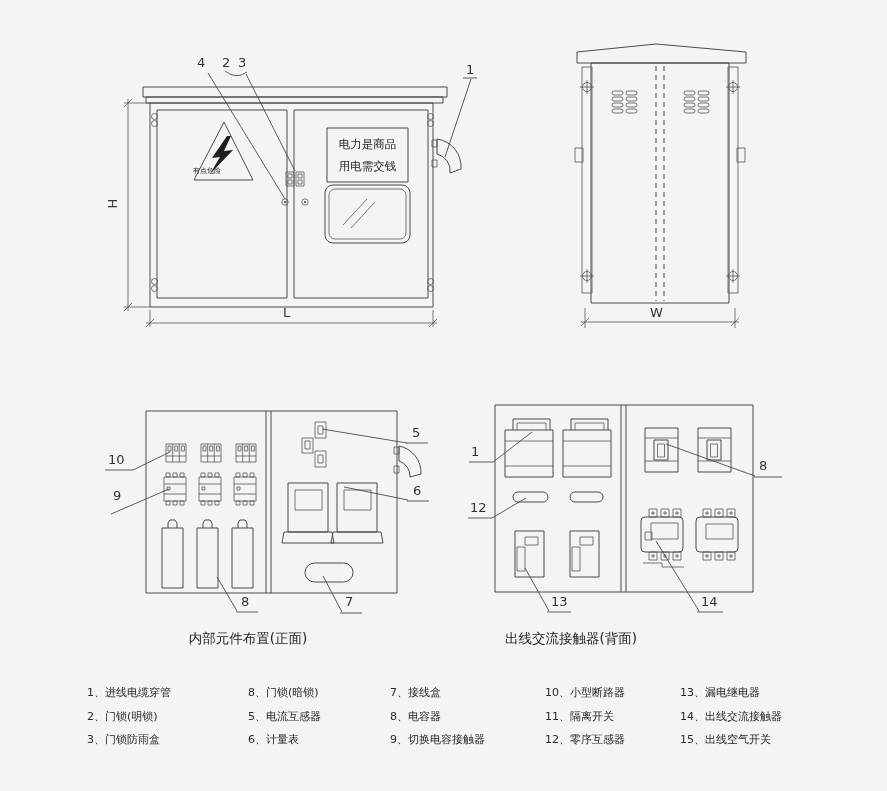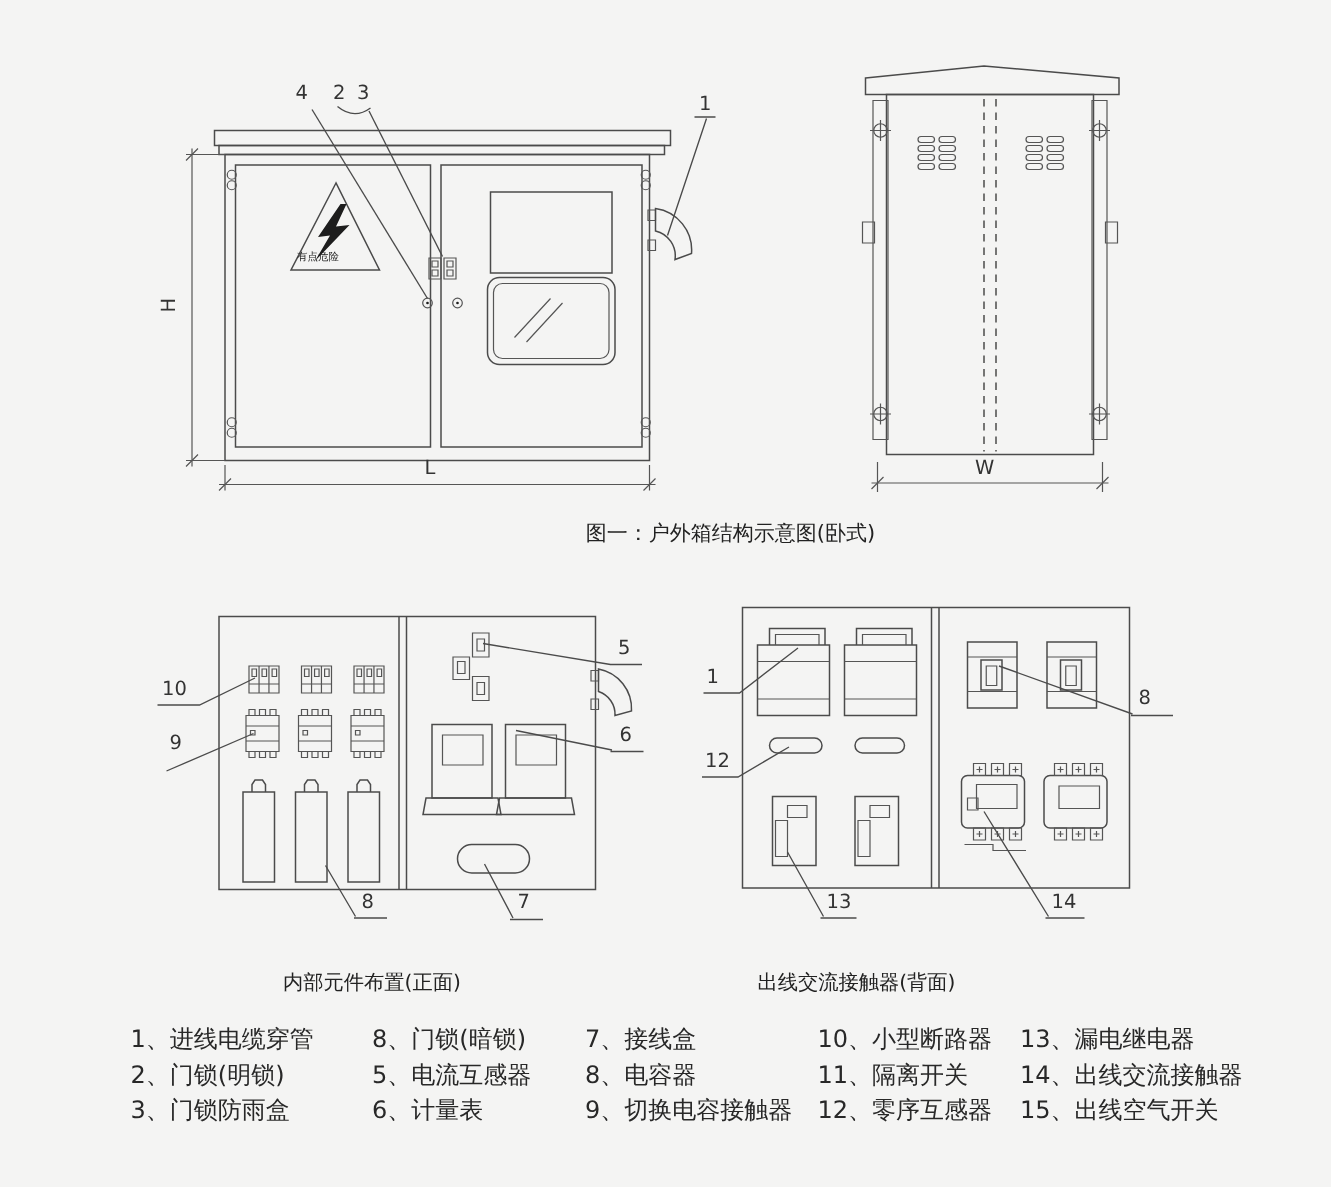--- a/index.html
+++ b/index.html
@@ -9,28 +9,28 @@
   svg.draw *{vector-effect:non-scaling-stroke;}
   .ln{fill:none;stroke:#4b4b4b;stroke-width:1;}
   .thin{fill:none;stroke:#555;stroke-width:0.8;}
   .lead{fill:none;stroke:#4b4b4b;stroke-width:0.9;}
   .dash{fill:none;stroke:#4b4b4b;stroke-width:1;stroke-dasharray:5 4;}
   .solid{fill:#1d1d1d;stroke:none;}
   .callout{position:absolute;font-size:13px;color:#333;white-space:nowrap;}
   .dim{position:absolute;font-size:13px;color:#333;}
   .rot{transform:rotate(-90deg);transform-origin:center;}
   .caption{position:absolute;text-align:center;font-size:14px;color:#222;white-space:nowrap;}
-  .caption.small{font-size:13.5px;margin-top:16px;}
+  .caption.small{font-size:13.5px;}
   .sign-text{position:absolute;left:327px;top:128px;width:81px;height:54px;
              display:flex;flex-direction:column;justify-content:center;align-items:center;
              font-size:11.5px;line-height:22px;color:#222;}
-  .warn-text{position:absolute;left:198px;top:166px;width:50px;
+  .warn-text{position:absolute;left:182px;top:166px;width:50px;text-align:center;
              font-size:7px;color:#222;}
   .legend{position:absolute;left:0;top:681px;width:887px;}
-  .legend-col{position:absolute;top:0;font-size:16px;line-height:23.7px;color:#282828;white-space:nowrap;}
+  .legend-col{position:absolute;top:0;font-size:11px;line-height:23.7px;color:#282828;white-space:nowrap;}
 </style>
 </head>
 <body>
 
 <div class="canvas">
 
 <svg class="draw" width="887" height="791" viewBox="0 0 887 791">
 
   <g>
 
@@ -365,22 +365,25 @@
 
 <div class="callout" style="left:197px;top:55px">4</div>
 <div class="callout" style="left:222px;top:55px">2</div>
 <div class="callout" style="left:238px;top:55px">3</div>
 <div class="callout" style="left:466px;top:62px">1</div>
 <div class="dim rot" style="left:108px;top:196px">H</div>
 <div class="dim" style="left:283px;top:305px">L</div>
 <div class="dim" style="left:650px;top:305px">W</div>
 
 <div class="warn-text">有点危险</div>
-
-<div class="caption" style="left:337px;top:347px;width:300px">图一：户外箱结构示意图(卧式)</div>
+<div class="sign-text">
+  <span>电力是商品</span>
+  <span>用电需交钱</span>
+</div>
+
 <div class="caption small" style="left:178px;top:630px;width:140px">内部元件布置(正面)</div>
 <div class="caption small" style="left:501px;top:630px;width:140px">出线交流接触器(背面)</div>
 
 <div class="callout" style="left:108px;top:452px">10</div>
 <div class="callout" style="left:113px;top:488px">9</div>
 <div class="callout" style="left:241px;top:594px">8</div>
 <div class="callout" style="left:345px;top:594px">7</div>
 <div class="callout" style="left:412px;top:425px">5</div>
 <div class="callout" style="left:413px;top:483px">6</div>
 

